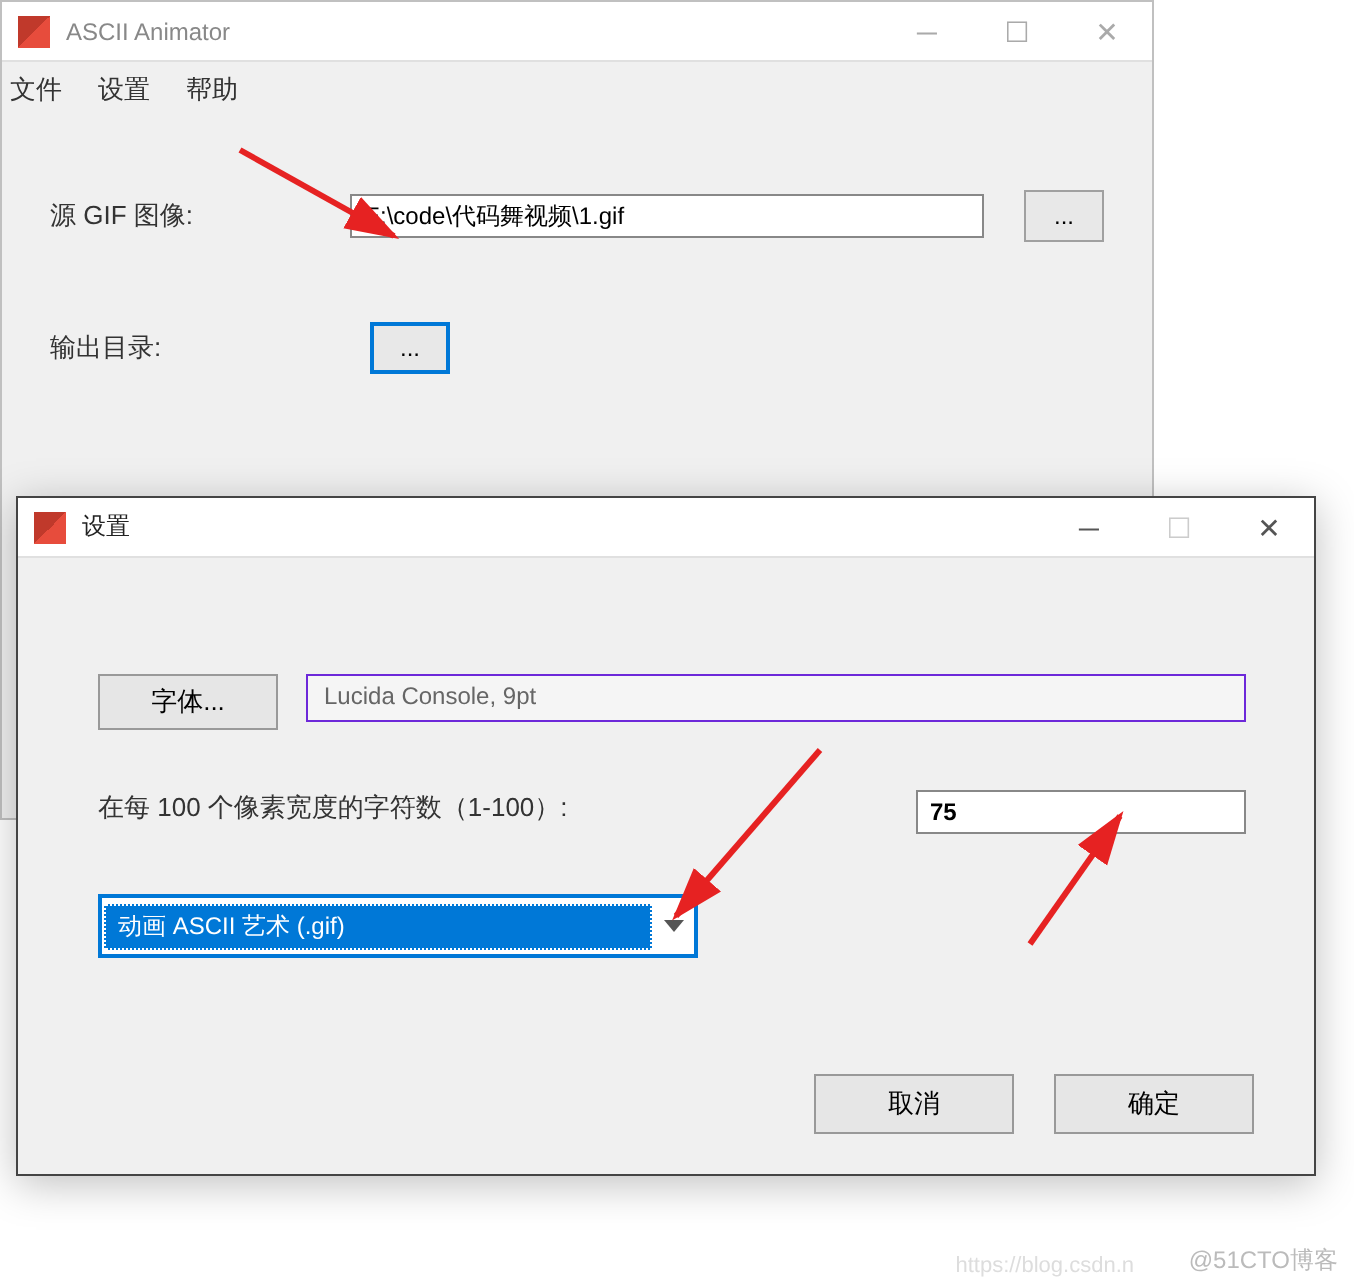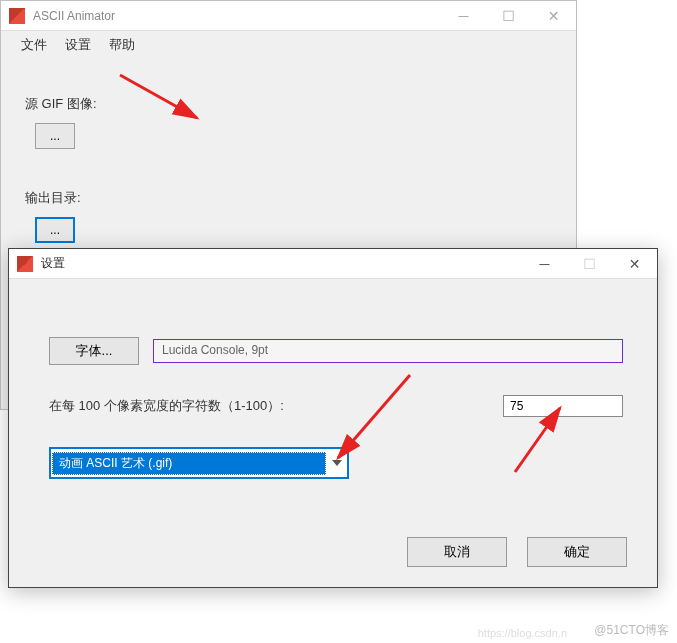--- a/index.html
+++ b/index.html
@@ -37,35 +37,34 @@
     .winbtn {
       width: 45px; height: 30px;
       display: flex; align-items: center; justify-content: center;
       color: #aaa; font-size: 14px;
     }
     .menubar {
       height: 28px;
       background: #f0f0f0;
       display: flex;
       align-items: center;
-      padding: 0 20px;
+      padding: 0 4px;
       gap: 18px;
       font-size: 13px;
       color: #333;
     }
     .menu-item { cursor: default; }
     .content {
       padding: 36px 24px 0 24px;
     }
     .row {
       display: flex;
-      align-items: flex-start;
+      align-items: center;
       margin-bottom: 40px;
       gap: 10px;
-      flex-direction: column;
     }
     .row .label {
       width: 140px;
       font-size: 13px;
       color: #333;
     }
     .text-input {
       flex: 1;
       height: 22px;
       border: 1px solid #888;
@@ -95,21 +94,20 @@
       box-shadow: 0 4px 20px rgba(0,0,0,0.25);
     }
     .dialog .titlebar { background: #fff; }
     .dialog .titlebar .title { color: #222; }
     .dialog .winbtn { color: #555; }
     .dlg-content {
       padding: 58px 34px 0 40px;
     }
     .dlg-row {
       display: flex;
-      align-items: center;
       margin-bottom: 30px;
       gap: 14px;
     }
     .font-btn {
       width: 90px; height: 28px;
       border: 1px solid #999;
       background: #e6e6e6;
       font-size: 13px;
       display: flex; align-items: center; justify-content: center;
     }
@@ -121,26 +119,27 @@
       padding: 3px 8px;
       color: #666;
       font-size: 12px;
     }
     .density-label {
       font-size: 13px;
       color: #333;
       flex: 0 0 auto;
     }
     .num-input {
-      width: 120px; height: 22px;
+      width: 165px; height: 22px;
       border: 1px solid #888;
       background: #fff;
       padding: 2px 6px;
       font-size: 12px;
       margin-left: auto;
+      font-weight: bold;
     }
     .out-label {
       width: 110px;
       font-size: 13px;
     }
     .combo {
       position: relative;
       width: 300px; height: 32px;
       border: 2px solid #0078d7;
       background: #fff;
@@ -200,20 +199,21 @@
     <div class="winbtn">✕</div>
   </div>
   <div class="menubar">
     <span class="menu-item">文件</span>
     <span class="menu-item">设置</span>
     <span class="menu-item">帮助</span>
   </div>
   <div class="content">
     <div class="row">
       <span class="label">源 GIF 图像:</span>
+      <input class="text-input" value="E:\code\代码舞视频\1.gif" style="">
       <div class="browse-btn">...</div>
     </div>
     <div class="row">
       <span class="label">输出目录:</span>
       <div class="browse-btn highlight">...</div>
     </div>
   </div>
 </div>
 
 <div class="dialog">

